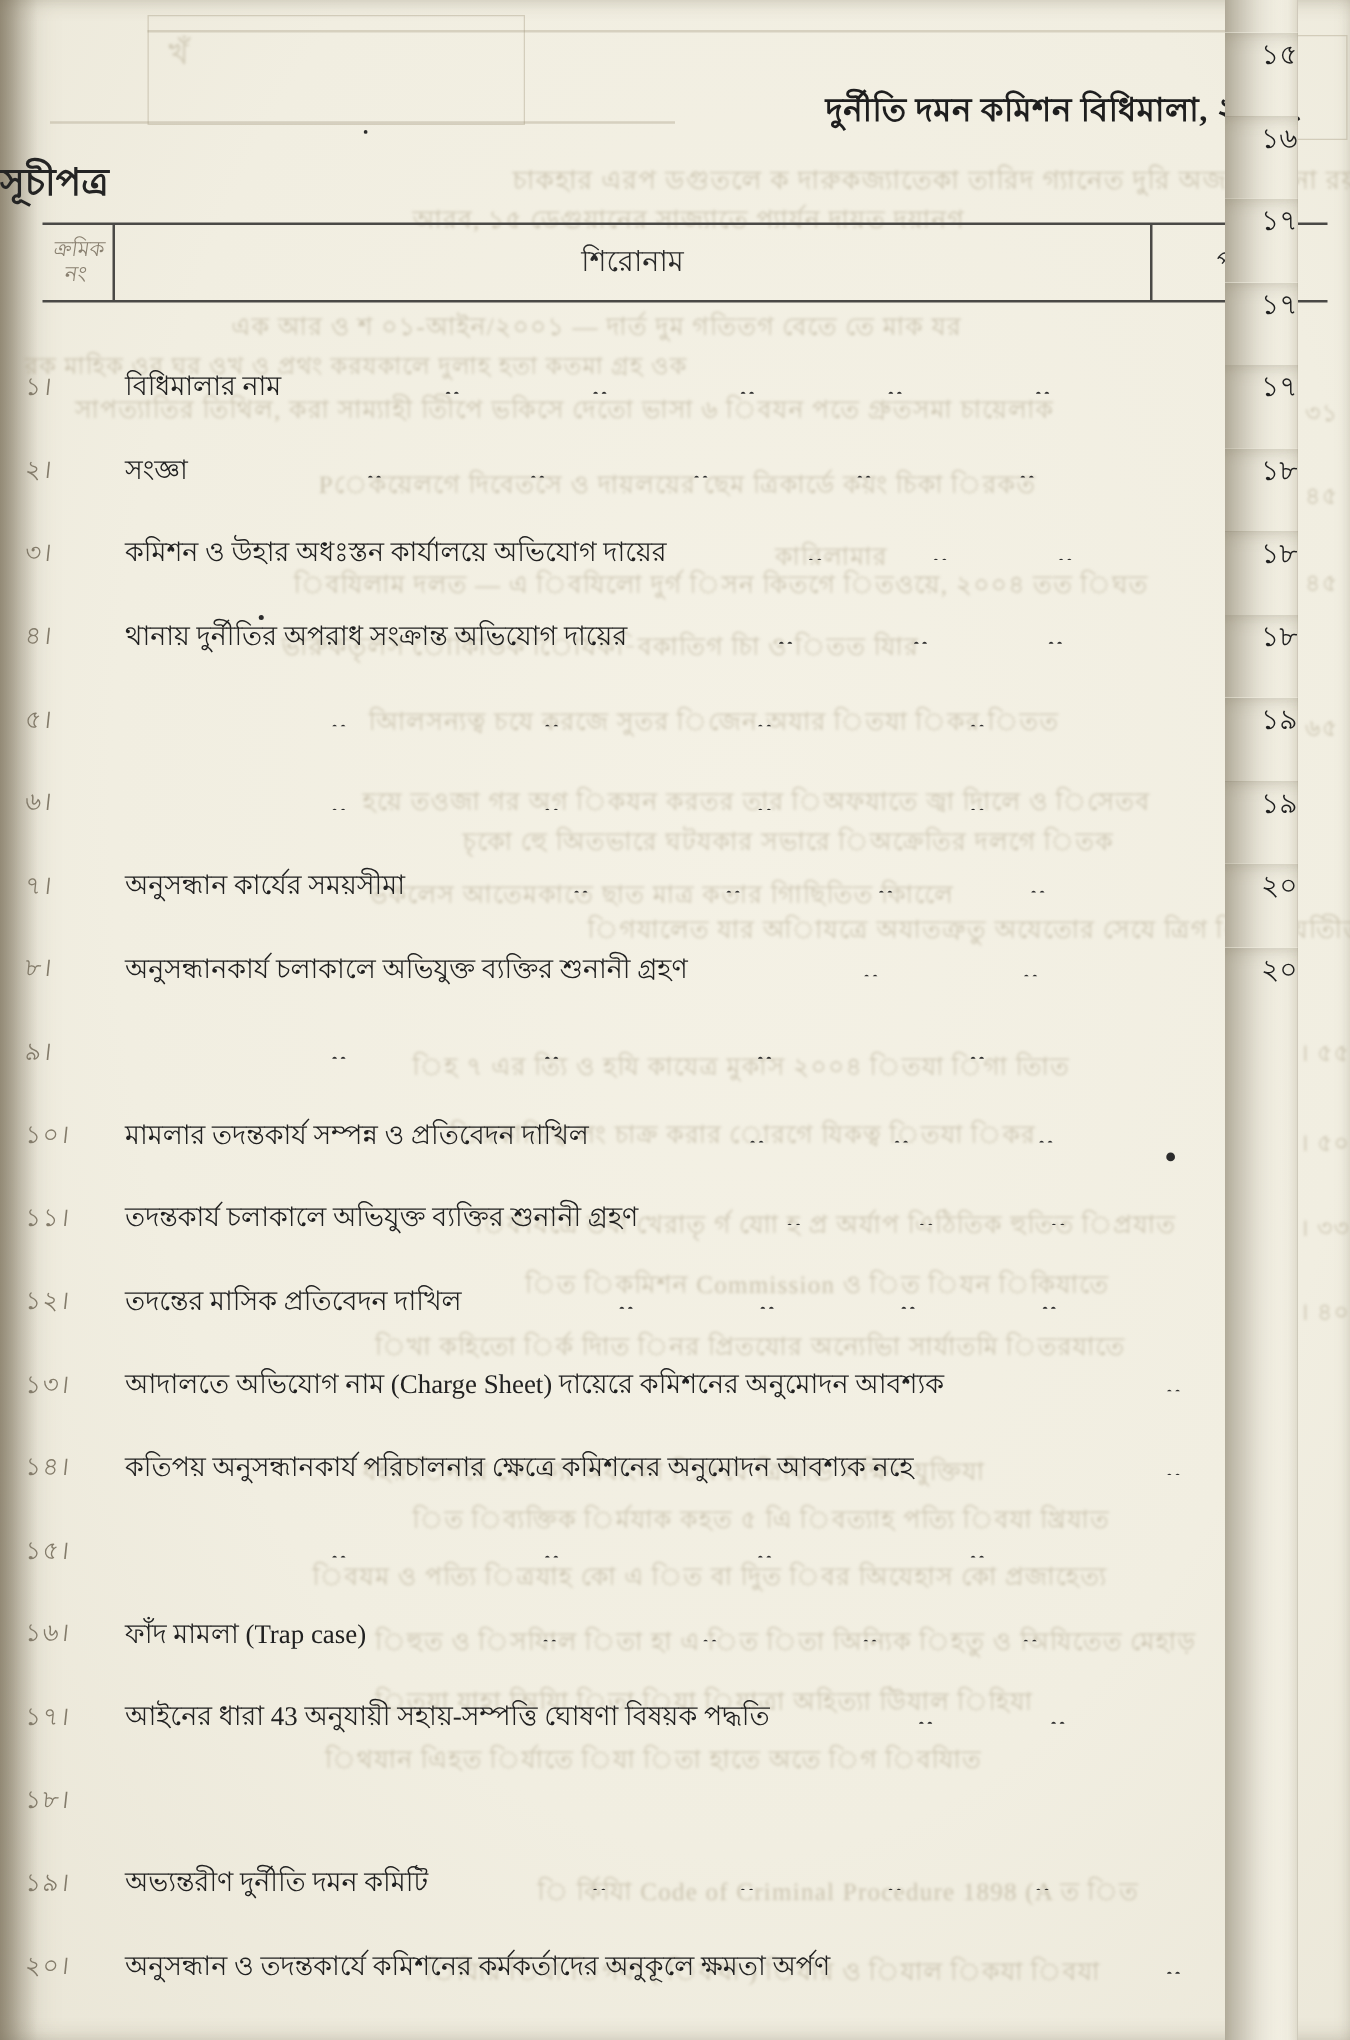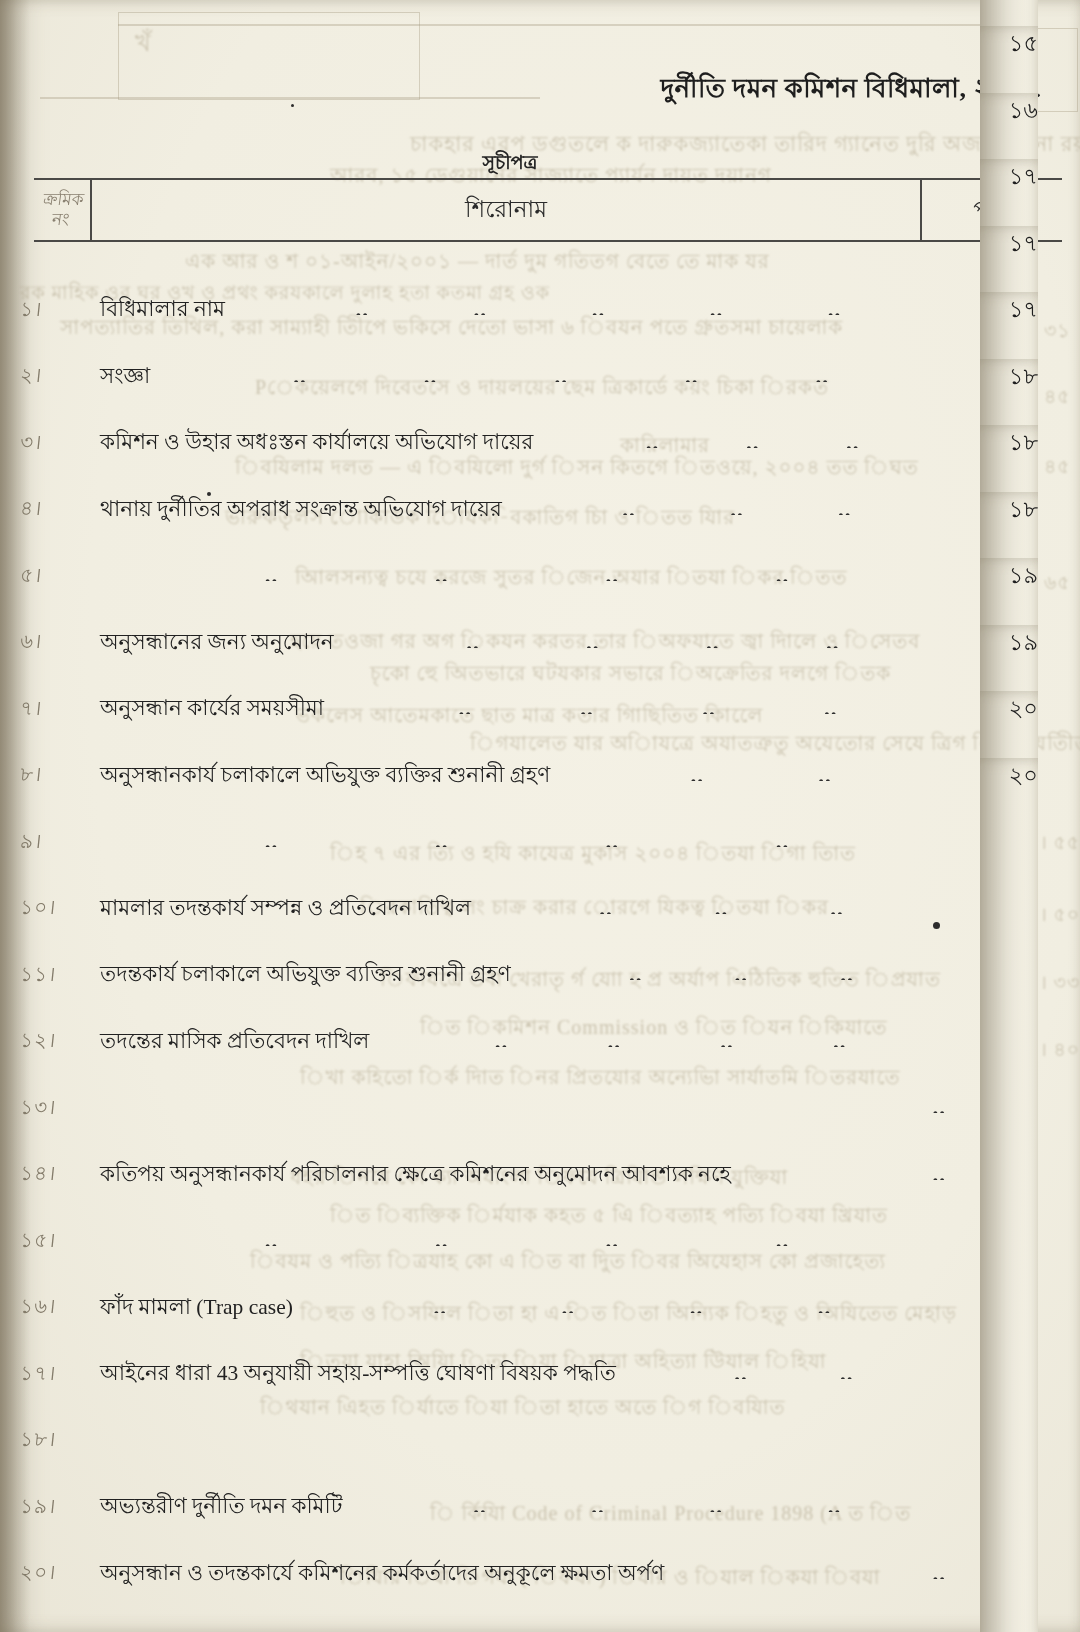--- a/index.html
+++ b/index.html
@@ -33,22 +33,22 @@
   .ghost-hline{position:absolute;height:2px;background:rgba(163,152,125,.35);}
   .ghost-vline{position:absolute;width:2px;background:rgba(150,140,115,.40);}
   .speck{position:absolute;background:#2c2c2c;border-radius:50%;}
 
   
   .doc-title{
     position:absolute;top:68px;left:0;width:1020px;text-align:right;
     font-size:26px;font-weight:bold;color:#1e1e1e;letter-spacing:.5px;padding-left:23px;
   }
   .doc-subtitle{
-    position:absolute;top:148px;left:0;width:1020px;text-align:center;
-    font-size:19px;font-weight:bold;color:#242424;
+    position:absolute;top:122px;left:0;width:1020px;text-align:left;
+    font-size:30px;font-weight:bold;color:#242424;
   }
   .toc-header{
     position:absolute;top:178px;left:34px;width:1028px;height:64px;
     display:grid;grid-template-columns:56px 832px 1fr;
     border-top:2px solid #4a4946;border-bottom:2px solid #4a4946;
     box-sizing:border-box;
   }
   .toc-header .col{display:flex;align-items:center;justify-content:center;box-sizing:border-box;}
   .col-serial{flex-direction:column;color:#8a8171;font-size:17px;line-height:20px;transform:skewX(-8deg);}
   .col-title{border-left:2px solid #4a4946;border-right:2px solid #4a4946;font-size:23px;color:#2a2a2a;}
@@ -187,21 +187,20 @@
           <span class="dotg">..</span>
           <span class="dotg">..</span>
           <span class="dotg">..</span>
           <span class="dotg">..</span>
         </span>
     <span class="page">১৪</span>
   </div>
 
   <div class="row">
     <span class="sl">৬।</span>
-    <span class="title">অনুসন্ধানের জন্য অনুমোদন</span>
     <span class="leader" style="justify-content: space-evenly;">
           <span class="dotg">..</span>
           <span class="dotg">..</span>
           <span class="dotg">..</span>
           <span class="dotg">..</span>
         </span>
     <span class="page">১৪</span>
   </div>
 
   <div class="row">
@@ -266,20 +265,21 @@
           <span class="dotg">..</span>
           <span class="dotg">..</span>
           <span class="dotg">..</span>
           <span class="dotg">..</span>
         </span>
     <span class="page">১৭</span>
   </div>
 
   <div class="row">
     <span class="sl">১৩।</span>
+    <span class="title">আদালতে অভিযোগ নাম (Charge Sheet) দায়েরে কমিশনের অনুমোদন আবশ্যক</span>
     <span class="leader" style="justify-content: flex-end;">
           <span class="dotg">..</span>
         </span>
     <span class="page">১৭</span>
   </div>
 
   <div class="row">
     <span class="sl">১৪।</span>
     <span class="title">কতিপয় অনুসন্ধানকার্য পরিচালনার ক্ষেত্রে কমিশনের অনুমোদন আবশ্যক নহে</span>
     <span class="leader" style="justify-content: flex-end;">

